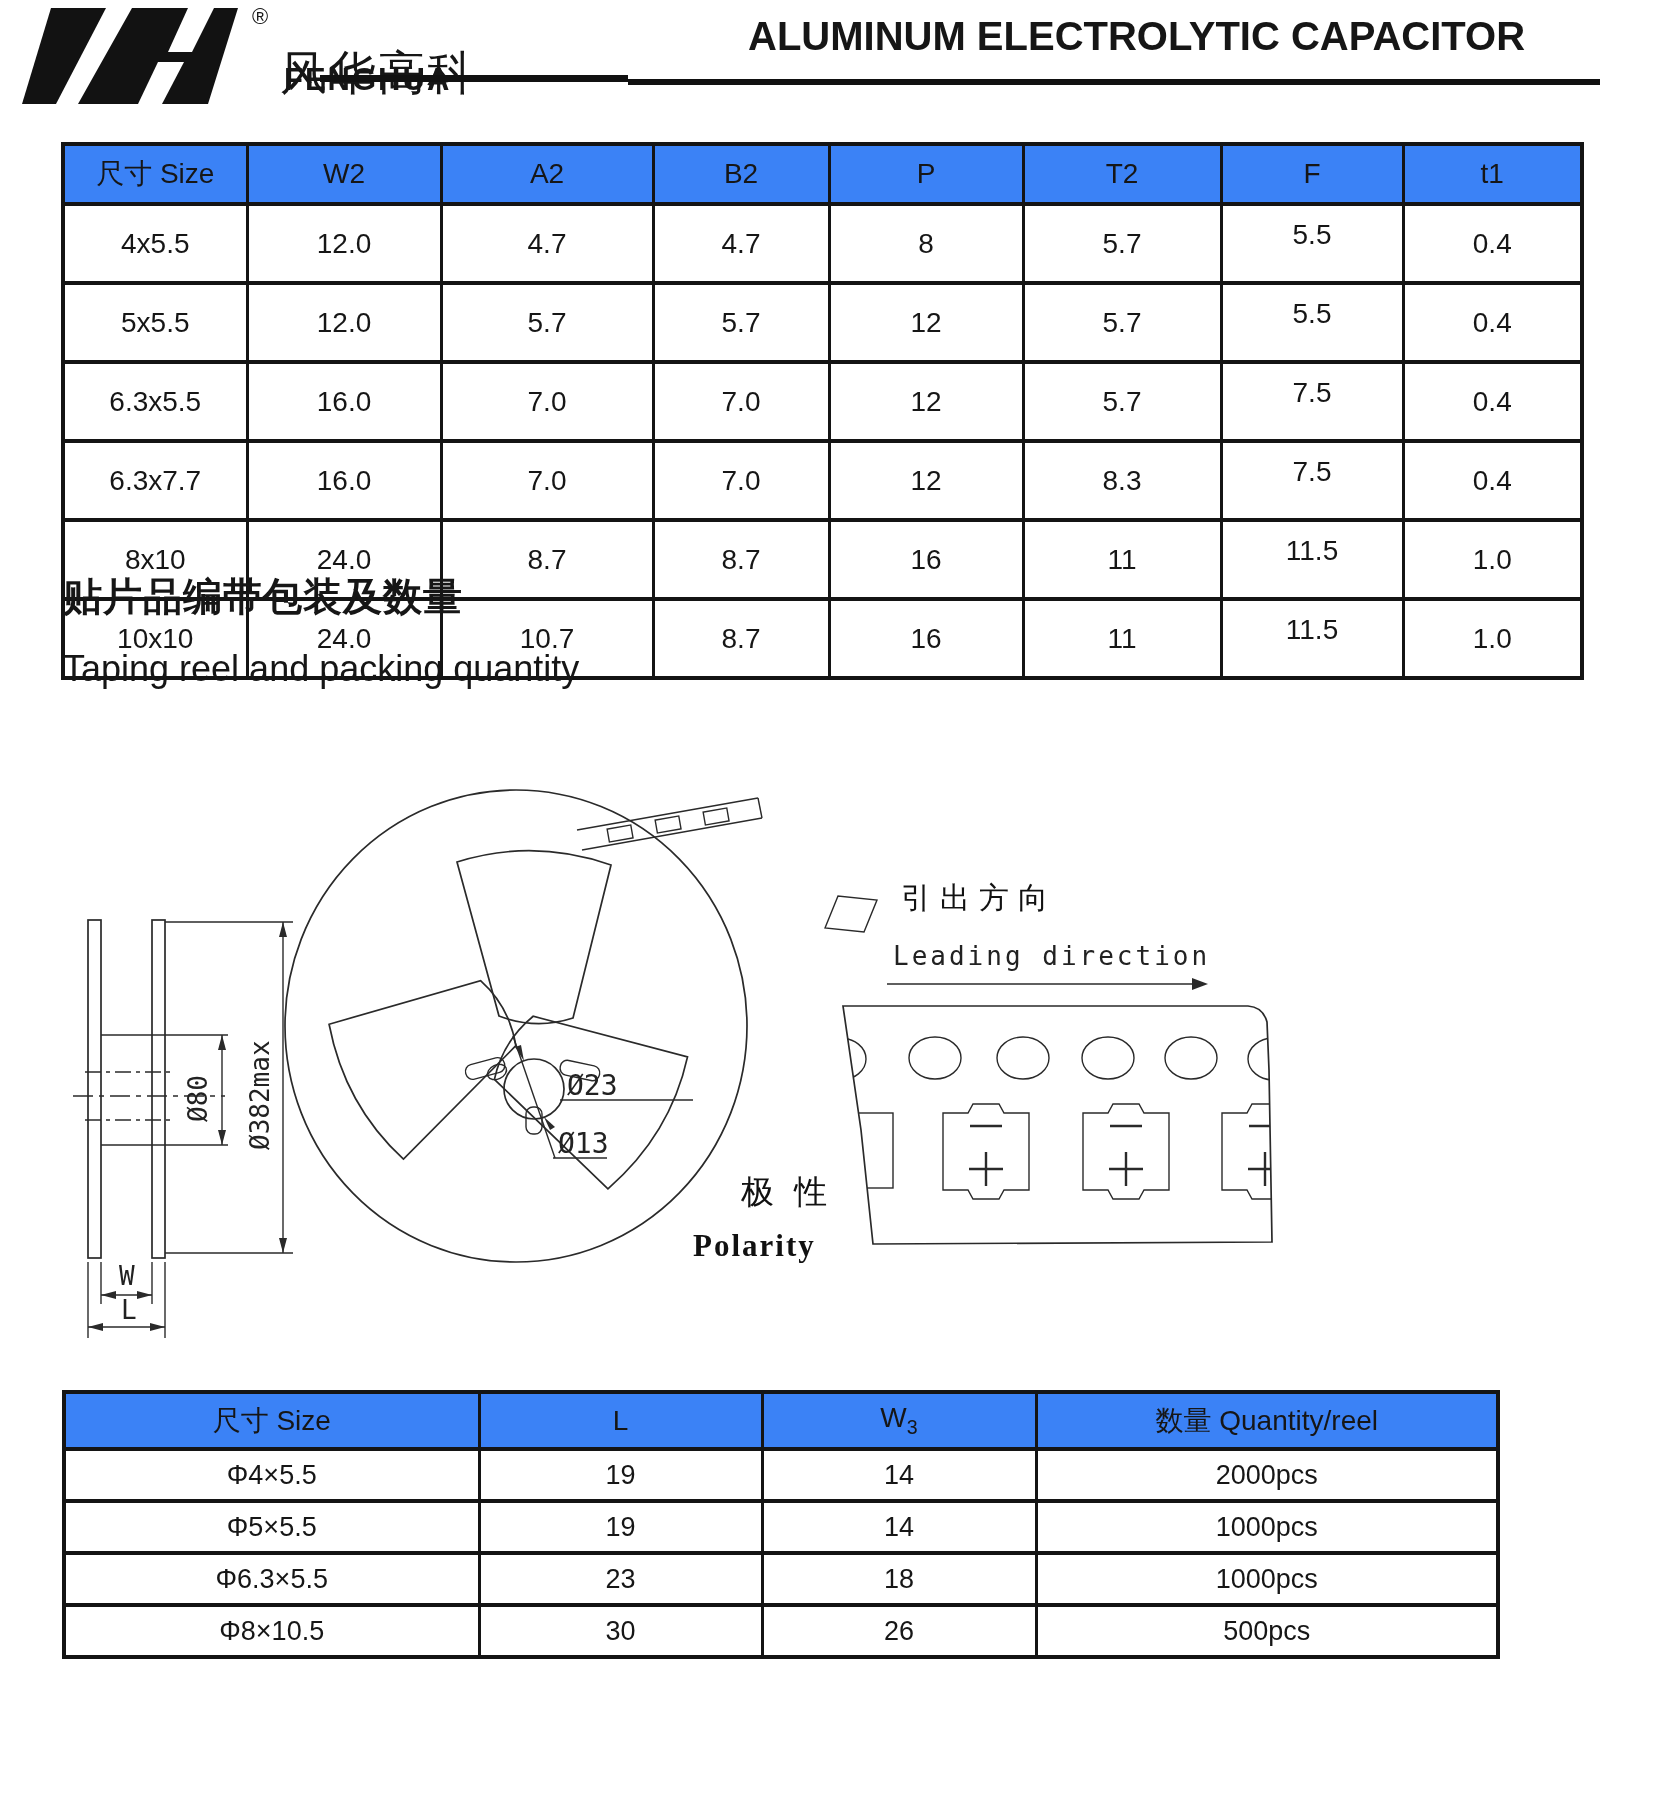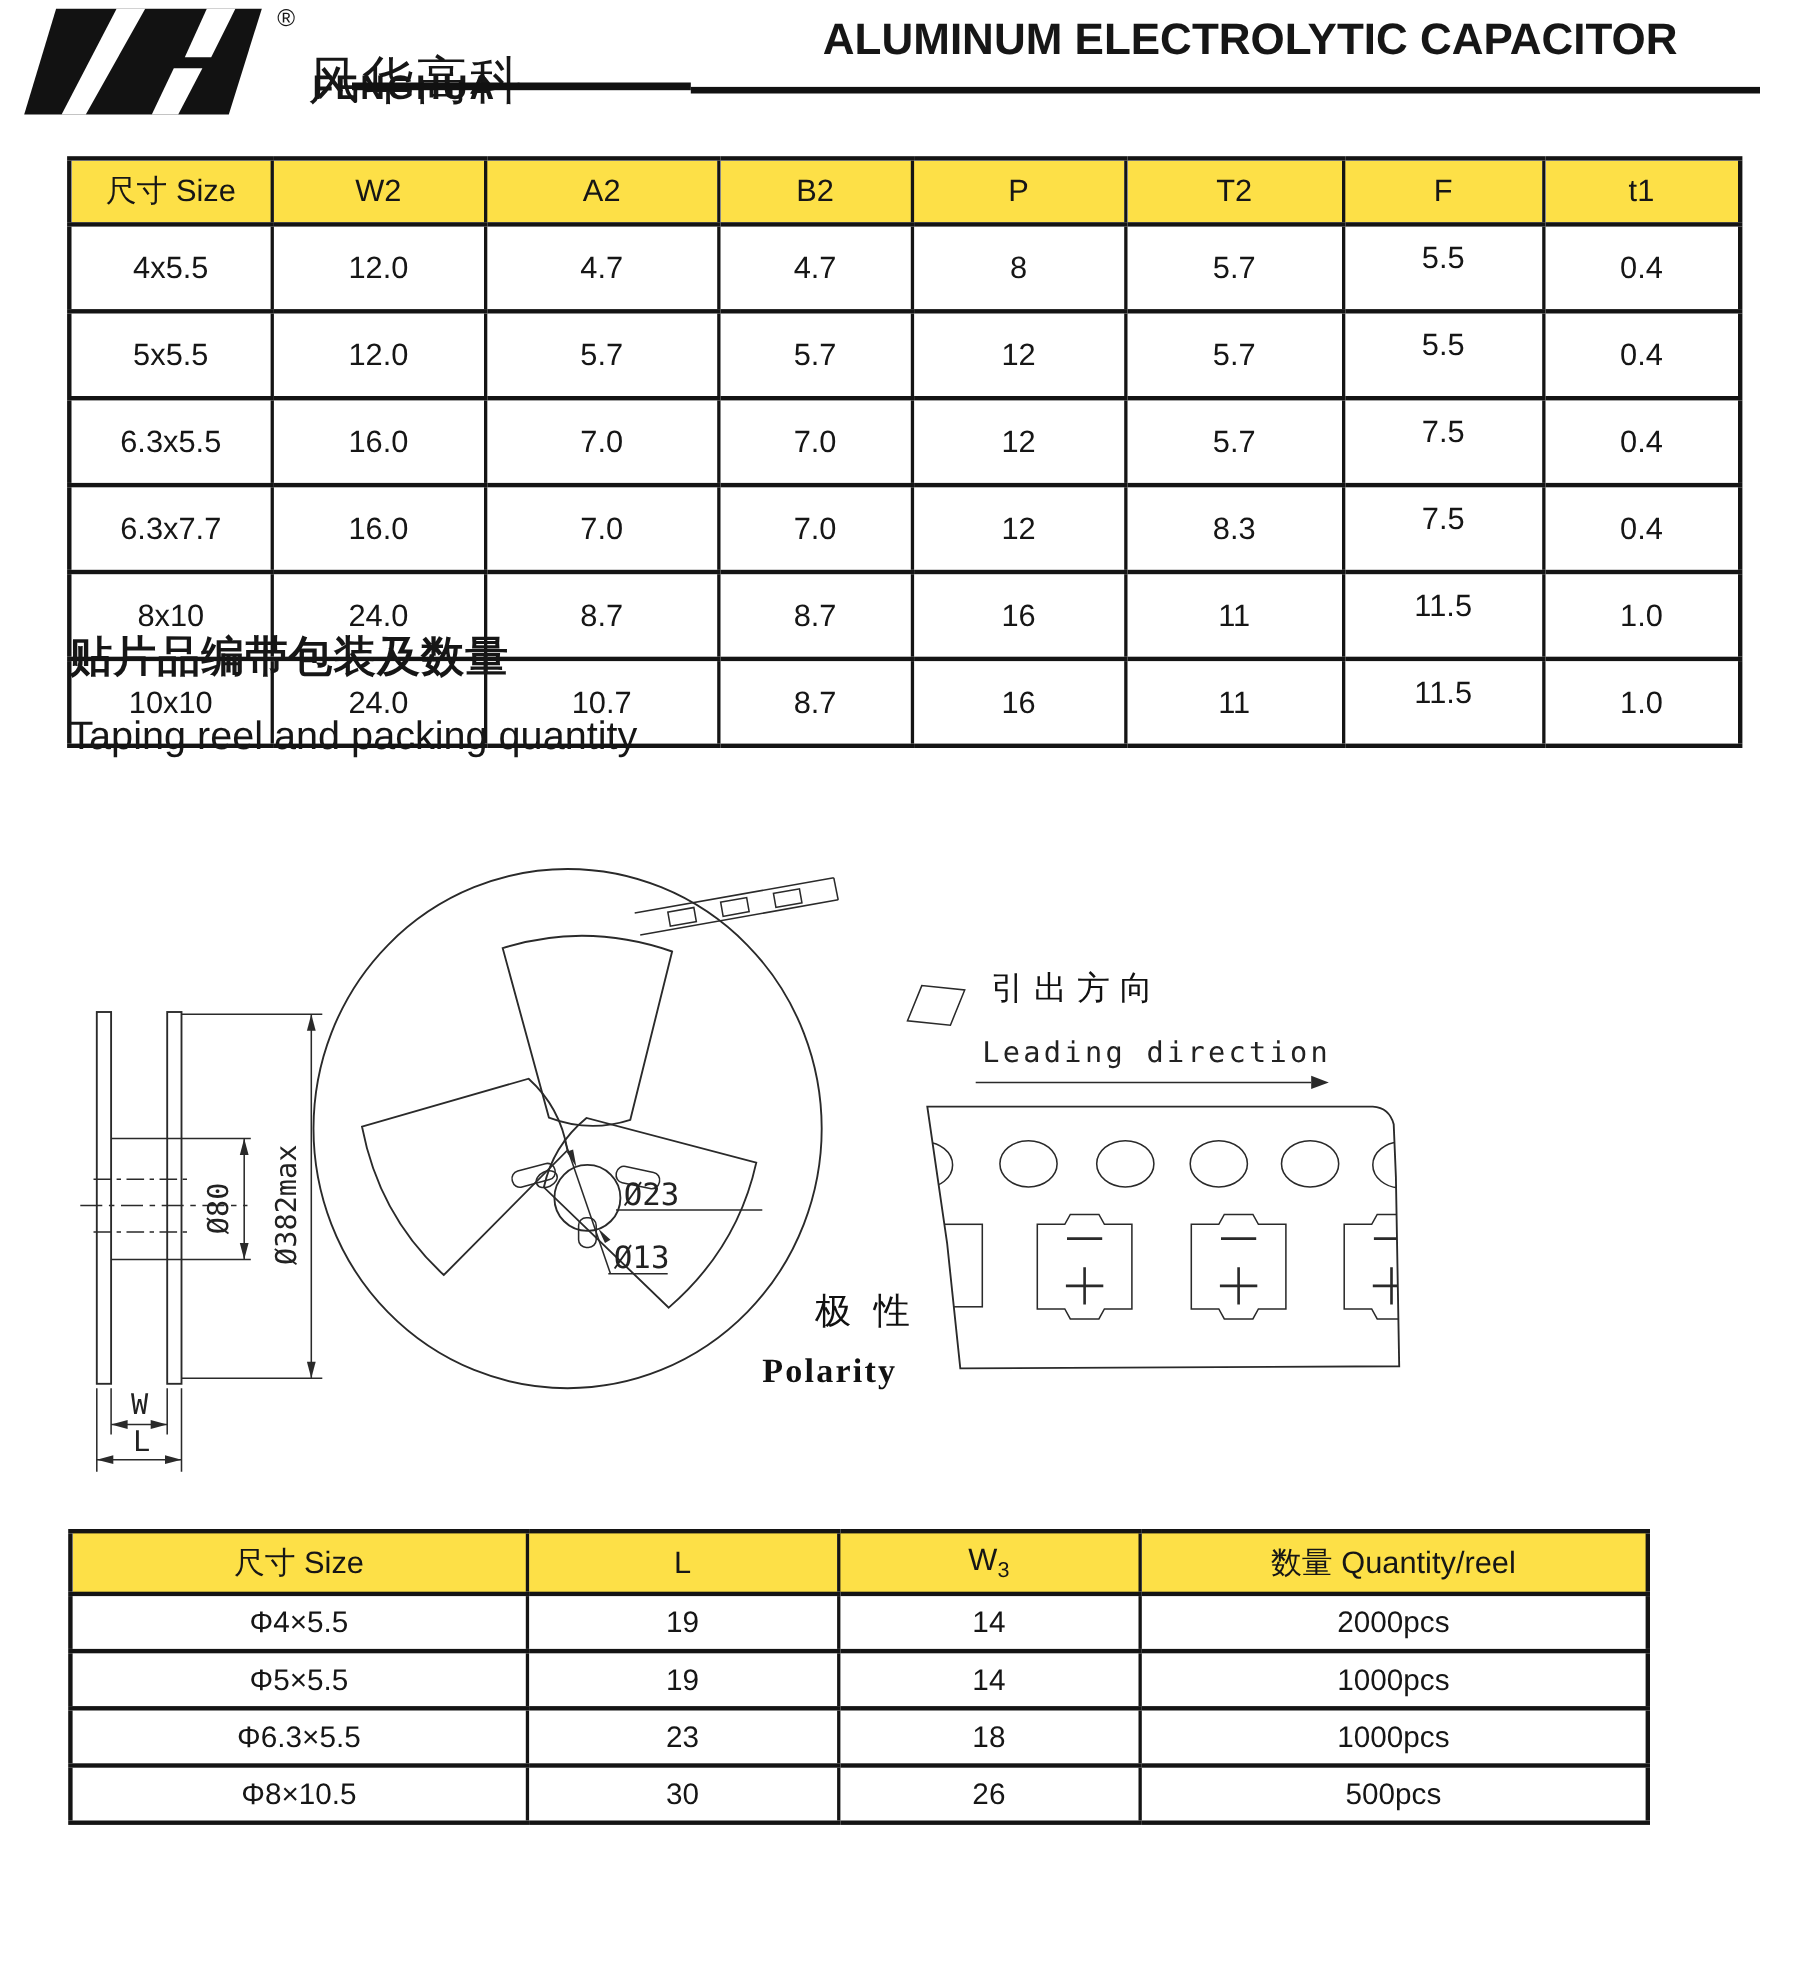--- a/index.html
+++ b/index.html
@@ -18,21 +18,21 @@
 
   
   table.sheet { border-collapse:collapse; table-layout:fixed; position:absolute; background:#fff; }
   table.sheet th, table.sheet td {
     border-left:3px solid #141414; border-right:3px solid #141414;
     border-top:4px solid #141414; border-bottom:4px solid #141414;
     text-align:center; vertical-align:middle; font-weight:400;
     font-size:28px; padding:0; overflow:hidden;
   }
   table.sheet { border:4px solid #141414; }
-  table.sheet th { background:#fde047; }
+  table.sheet th { background:#3b82f6; }
   #dim-table  { left:61px; top:142px; width:1519px; }
   #dim-table th { height:56px; }
   #dim-table td { height:58px; }
   #dim-table td:nth-child(7) { padding-bottom:17px; } 
   #pack-table { left:62px; top:1390px; width:1434px; }
   #pack-table th { height:53px; }
   #pack-table td { height:48px; font-size:27px; }
   sub { font-size:70%; }
 
   

